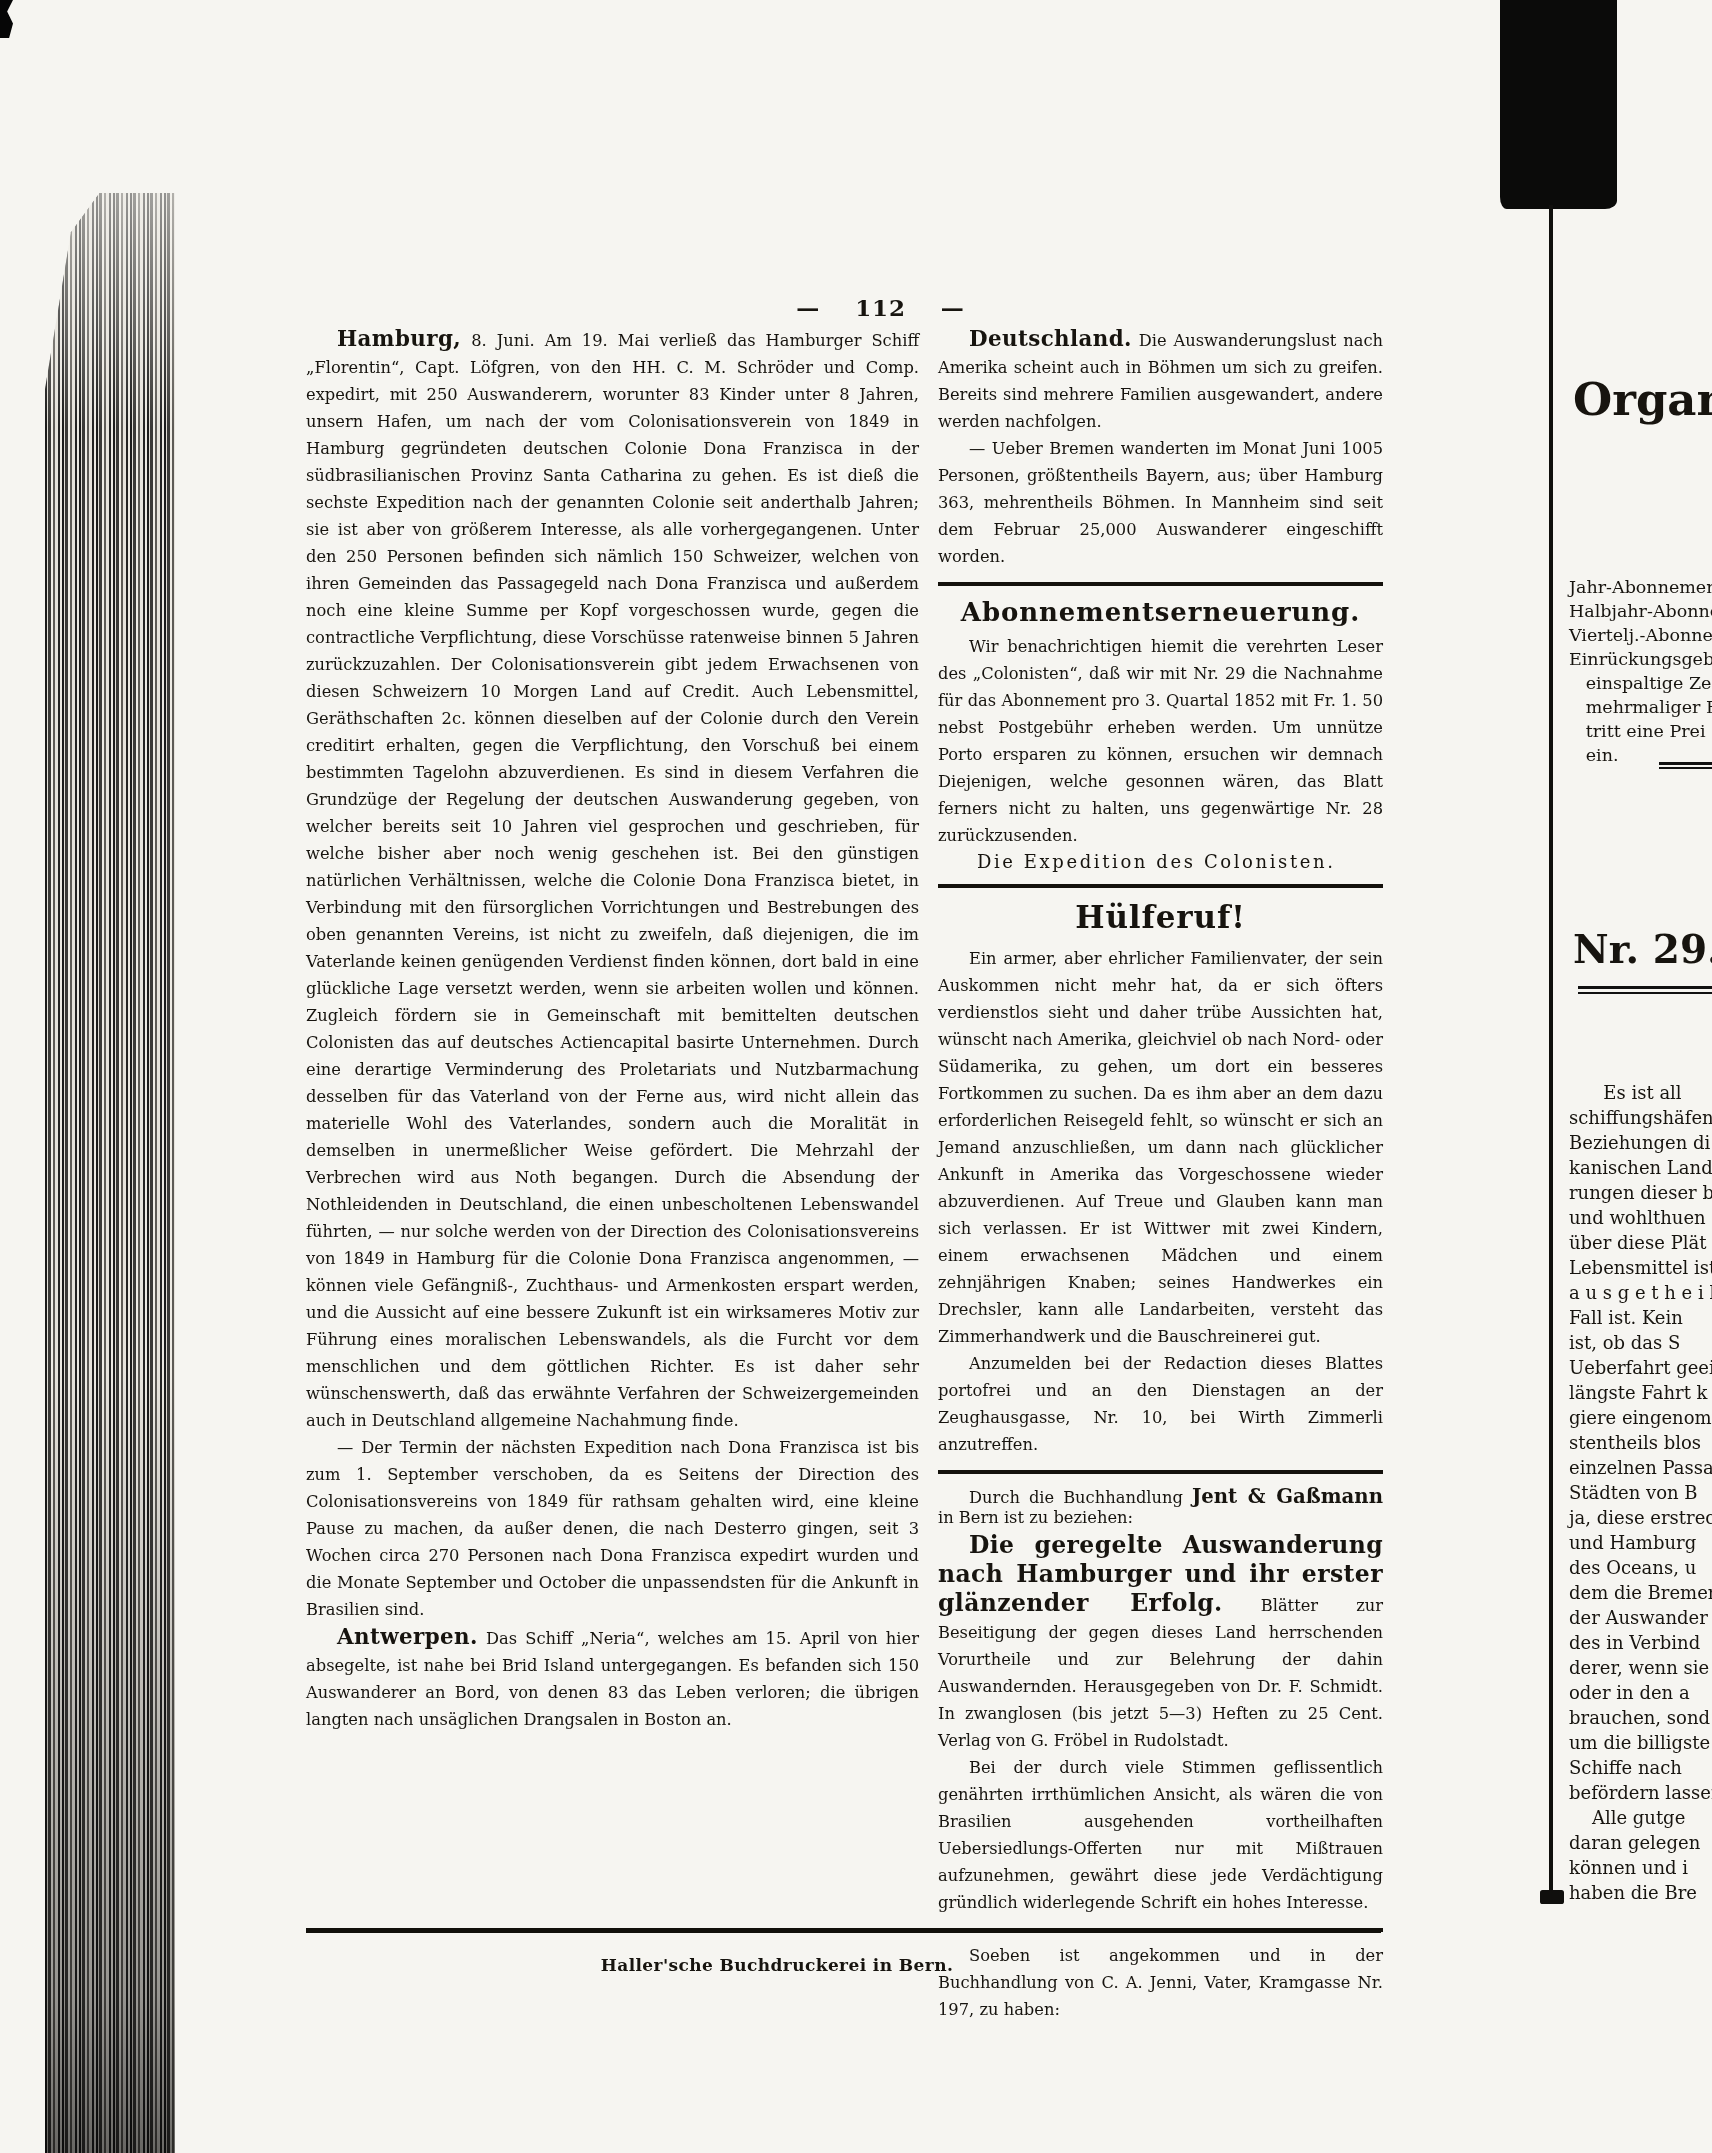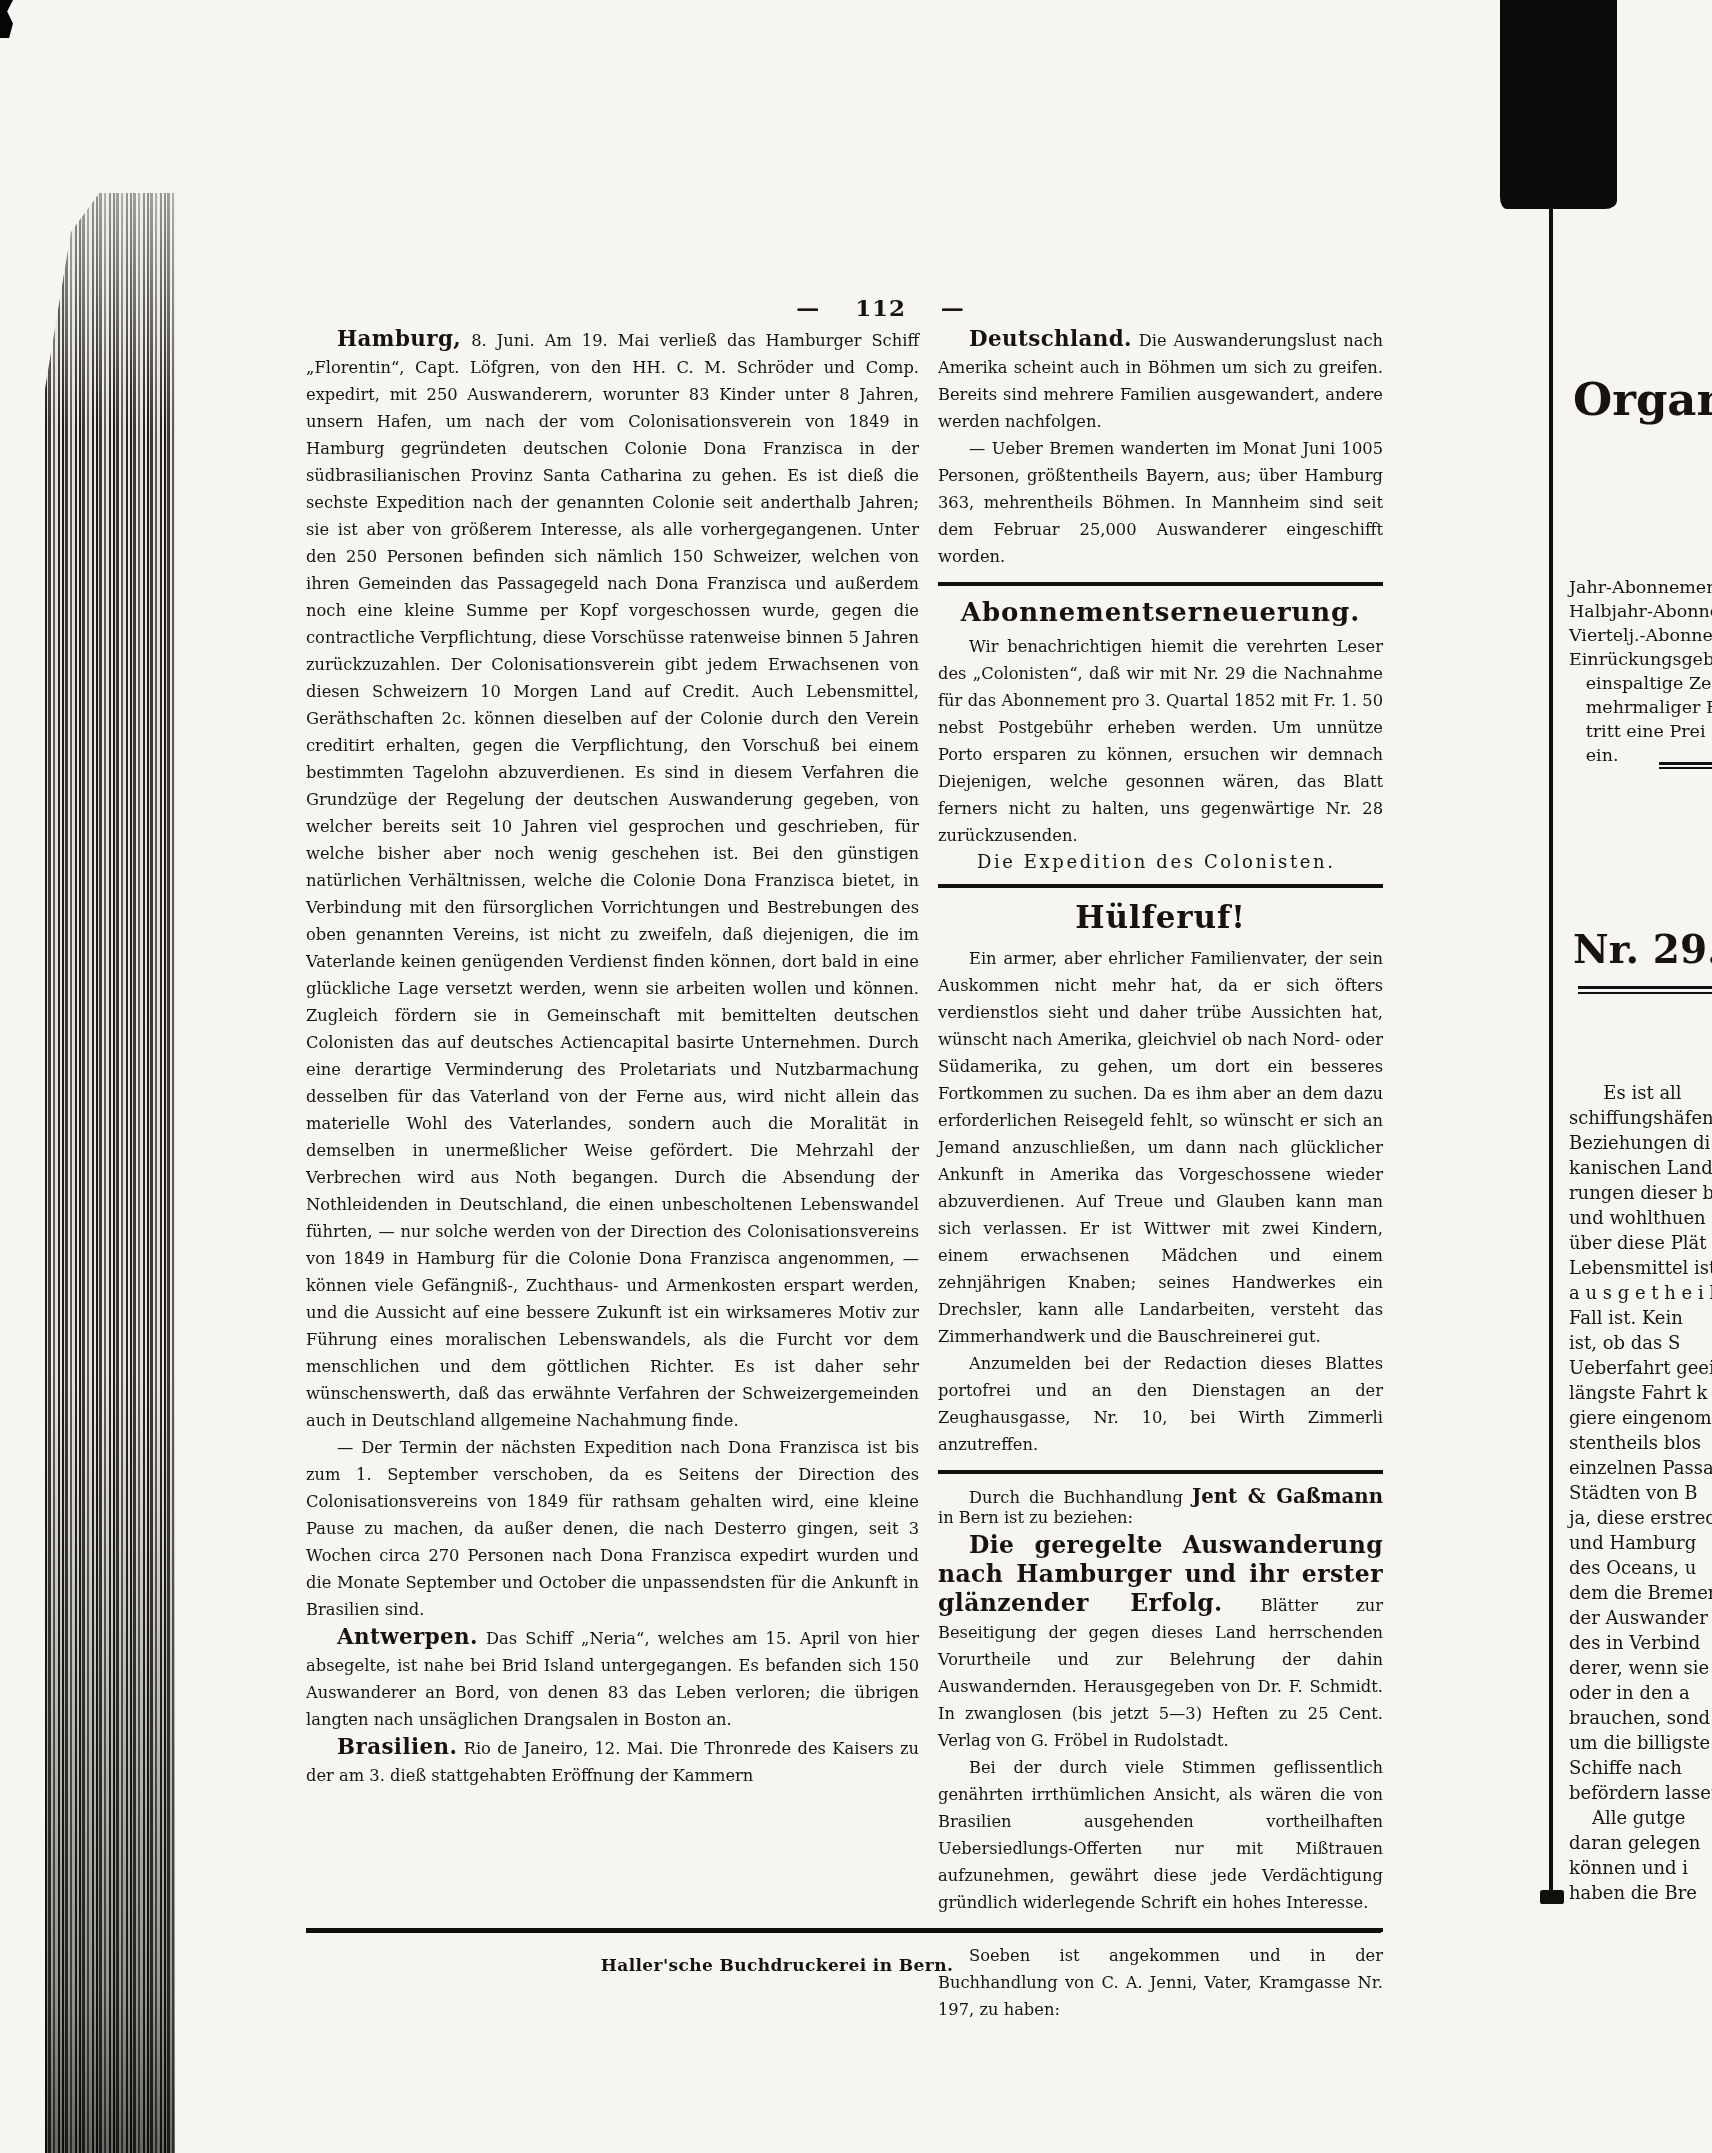--- a/index.html
+++ b/index.html
@@ -73,21 +73,20 @@
   <div class="corner-mark"></div>
 
   <div class="page-number">— 112 —</div>
 
   <div class="main-cols">
 
     <div class="col-left">
       <p class="par"><span class="lead">Hamburg,</span> <span>8. Juni. Am 19. Mai verließ das Hamburger Schiff „Florentin“, Capt. Löfgren, von den HH. C. M. Schröder und Comp. expedirt, mit 250 Auswanderern, worunter 83 Kinder unter 8 Jahren, unsern Hafen, um nach der vom Colonisationsverein von 1849 in Hamburg gegründeten deutschen Colonie Dona Franzisca in der südbrasilianischen Provinz Santa Catharina zu gehen. Es ist dieß die sechste Expedition nach der genannten Colonie seit anderthalb Jahren; sie ist aber von größerem Interesse, als alle vorhergegangenen. Unter den 250 Personen befinden sich nämlich 150 Schweizer, welchen von ihren Gemeinden das Passagegeld nach Dona Franzisca und außerdem noch eine kleine Summe per Kopf vorgeschossen wurde, gegen die contractliche Verpflichtung, diese Vorschüsse ratenweise binnen 5 Jahren zurückzuzahlen. Der Colonisationsverein gibt jedem Erwachsenen von diesen Schweizern 10 Morgen Land auf Credit. Auch Lebensmittel, Geräthschaften 2c. können dieselben auf der Colonie durch den Verein creditirt erhalten, gegen die Verpflichtung, den Vorschuß bei einem bestimmten Tagelohn abzuverdienen. Es sind in diesem Verfahren die Grundzüge der Regelung der deutschen Auswanderung gegeben, von welcher bereits seit 10 Jahren viel gesprochen und geschrieben, für welche bisher aber noch wenig geschehen ist. Bei den günstigen natürlichen Verhältnissen, welche die Colonie Dona Franzisca bietet, in Verbindung mit den fürsorglichen Vorrichtungen und Bestrebungen des oben genannten Vereins, ist nicht zu zweifeln, daß diejenigen, die im Vaterlande keinen genügenden Verdienst finden können, dort bald in eine glückliche Lage versetzt werden, wenn sie arbeiten wollen und können. Zugleich fördern sie in Gemeinschaft mit bemittelten deutschen Colonisten das auf deutsches Actiencapital basirte Unternehmen. Durch eine derartige Verminderung des Proletariats und Nutzbarmachung desselben für das Vaterland von der Ferne aus, wird nicht allein das materielle Wohl des Vaterlandes, sondern auch die Moralität in demselben in unermeßlicher Weise gefördert. Die Mehrzahl der Verbrechen wird aus Noth begangen. Durch die Absendung der Nothleidenden in Deutschland, die einen unbescholtenen Lebenswandel führten, — nur solche werden von der Direction des Colonisationsvereins von 1849 in Hamburg für die Colonie Dona Franzisca angenommen, — können viele Gefängniß-, Zuchthaus- und Armenkosten erspart werden, und die Aussicht auf eine bessere Zukunft ist ein wirksameres Motiv zur Führung eines moralischen Lebenswandels, als die Furcht vor dem menschlichen und dem göttlichen Richter. Es ist daher sehr wünschenswerth, daß das erwähnte Verfahren der Schweizergemeinden auch in Deutschland allgemeine Nachahmung finde.</span></p>
       <p class="par">— Der Termin der nächsten Expedition nach Dona Franzisca ist bis zum 1. September verschoben, da es Seitens der Direction des Colonisationsvereins von 1849 für rathsam gehalten wird, eine kleine Pause zu machen, da außer denen, die nach Desterro gingen, seit 3 Wochen circa 270 Personen nach Dona Franzisca expedirt wurden und die Monate September und October die unpassendsten für die Ankunft in Brasilien sind.</p>
       <p class="par"><span class="lead">Antwerpen.</span> <span>Das Schiff „Neria“, welches am 15. April von hier absegelte, ist nahe bei Brid Island untergegangen. Es befanden sich 150 Auswanderer an Bord, von denen 83 das Leben verloren; die übrigen langten nach unsäglichen Drangsalen in Boston an.</span></p>
-      <p class="par"><span class="lead">Brasilien.</span> <span>Rio de Janeiro, 12. Mai. Die Thronrede des Kaisers zu der am 3. dieß stattgehabten Eröffnung der Kammern</span></p>
     </div>
 
     <div class="col-right">
       <p class="par"><span class="lead">Deutschland.</span> <span>Die Auswanderungslust nach Amerika scheint auch in Böhmen um sich zu greifen. Bereits sind mehrere Familien ausgewandert, andere werden nachfolgen.</span></p>
       <p class="par">— Ueber Bremen wanderten im Monat Juni 1005 Personen, größtentheils Bayern, aus; über Hamburg 363, mehrentheils Böhmen. In Mannheim sind seit dem Februar 25,000 Auswanderer eingeschifft worden.</p>
 
       <div class="rule"></div>
       <div class="sec-title">Abonnementserneuerung.</div>
       <p class="par">Wir benachrichtigen hiemit die verehrten Leser des „Colonisten“, daß wir mit Nr. 29 die Nachnahme für das Abonnement pro 3. Quartal 1852 mit Fr. 1. 50 nebst Postgebühr erheben werden. Um unnütze Porto ersparen zu können, ersuchen wir demnach Diejenigen, welche gesonnen wären, das Blatt ferners nicht zu halten, uns gegenwärtige Nr. 28 zurückzusenden.</p>
       <div class="signature">Die Expedition des Colonisten.</div>

